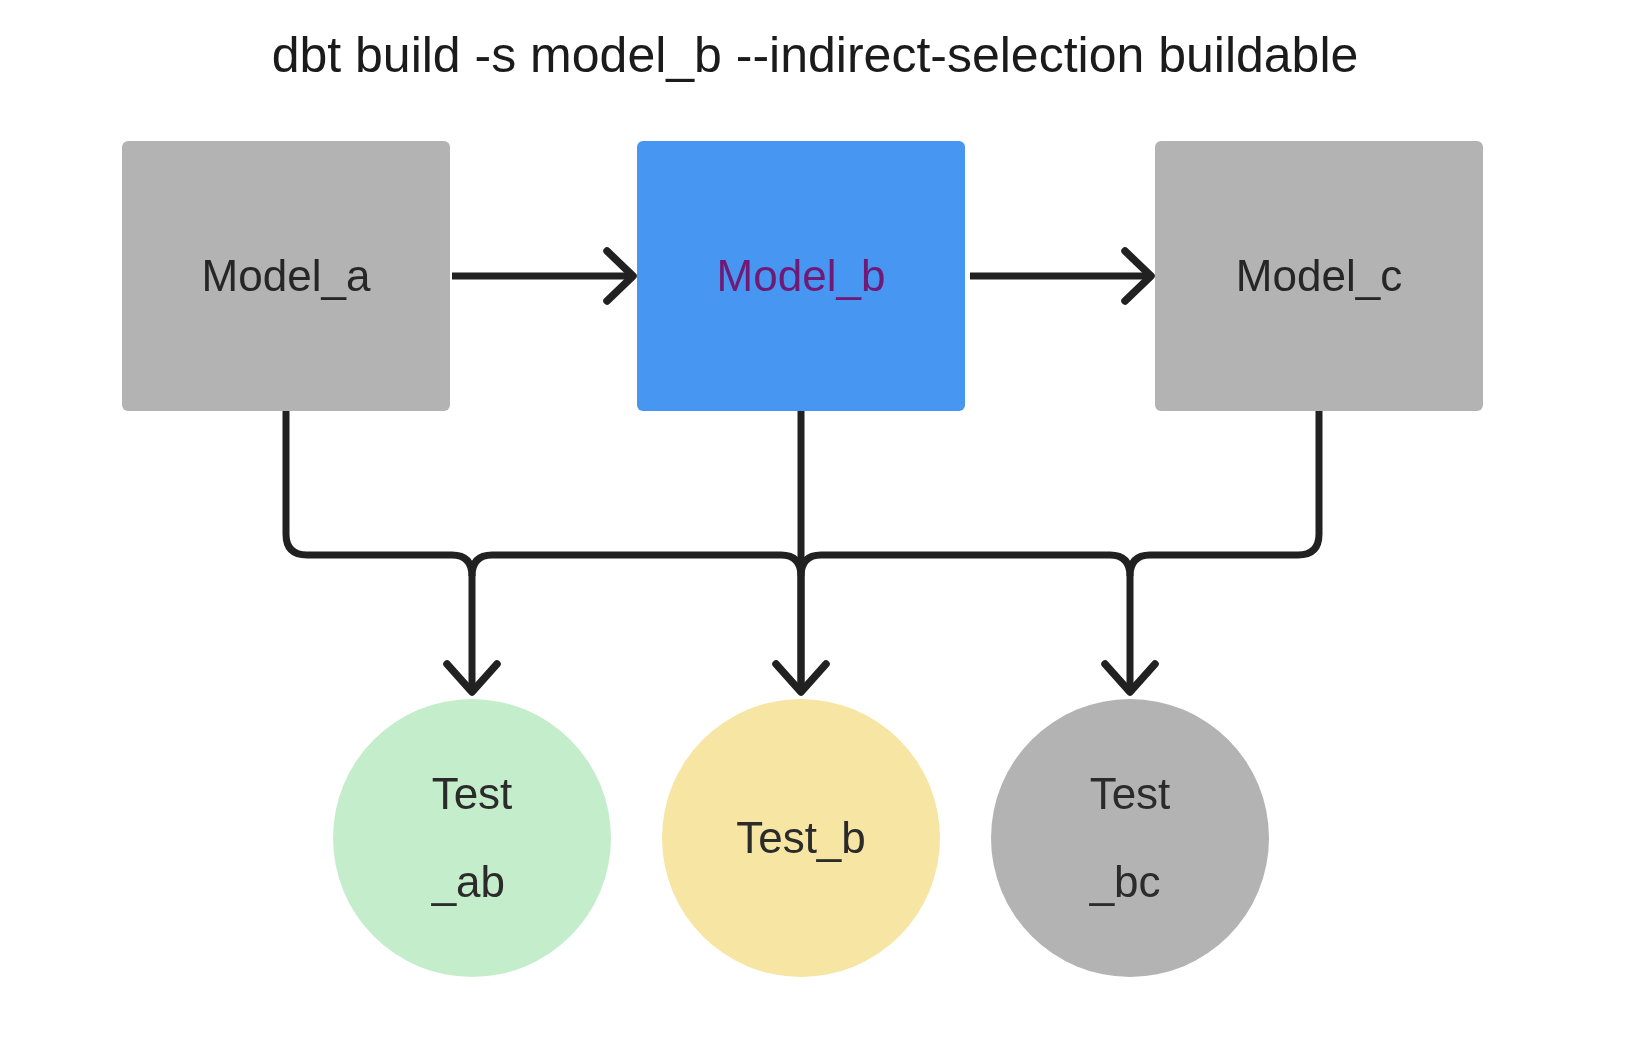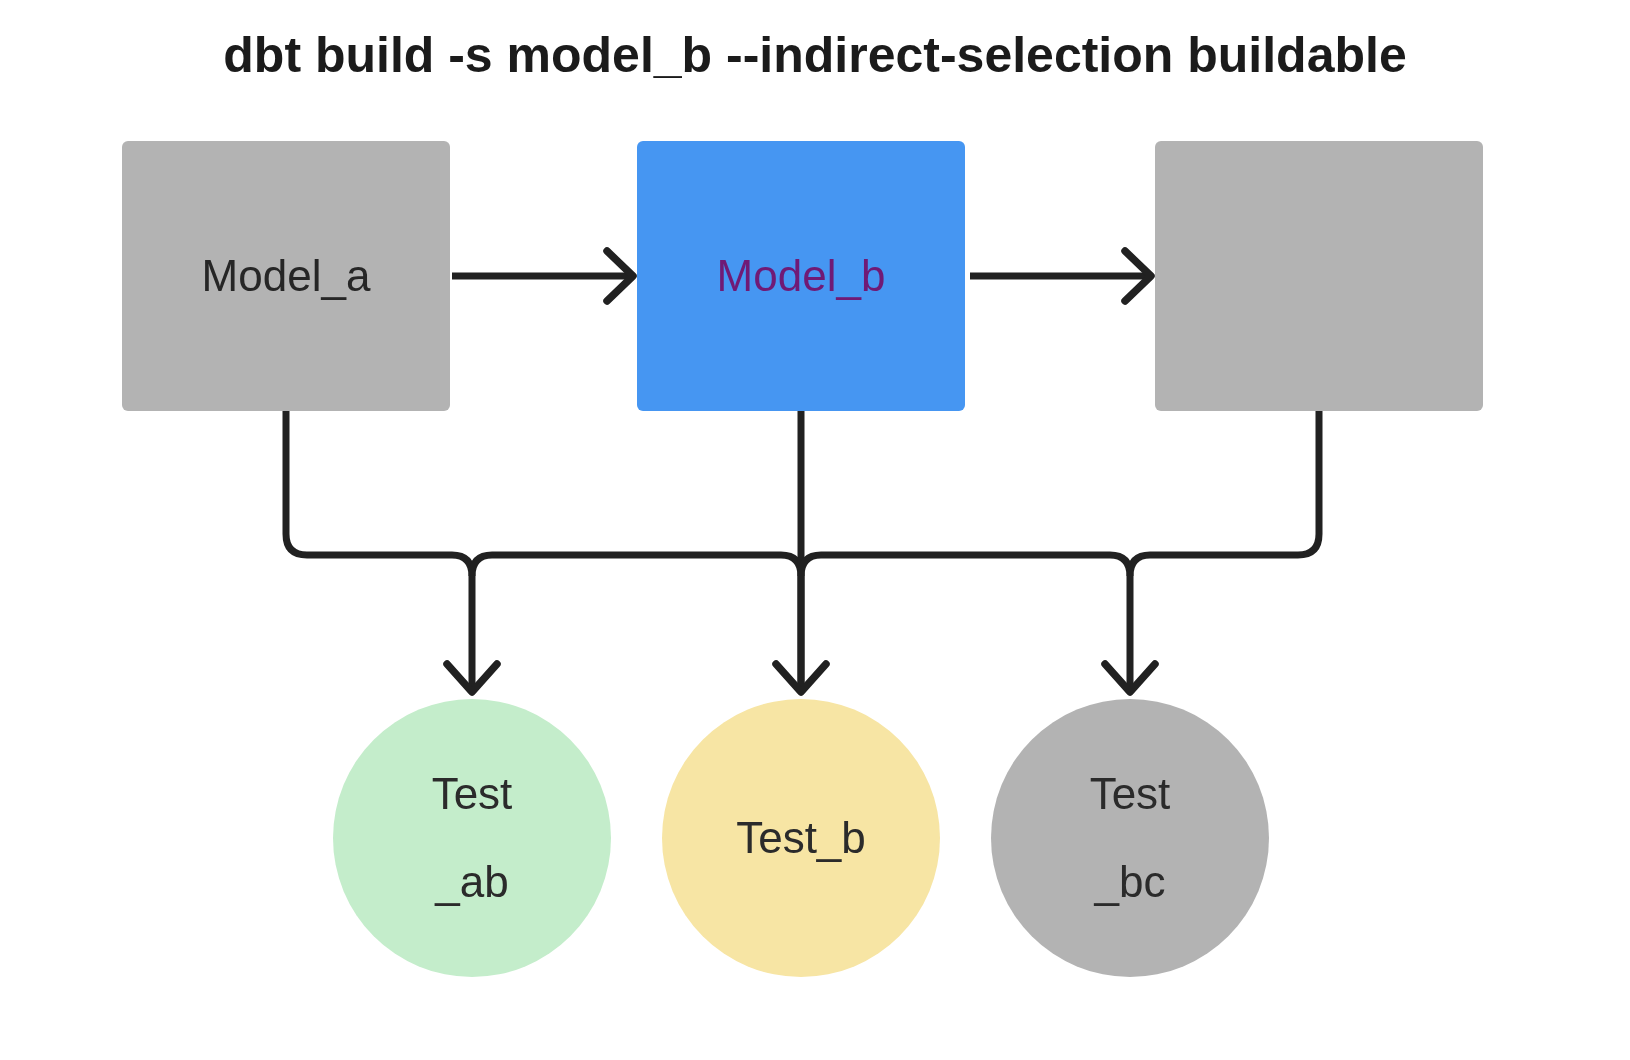--- a/index.html
+++ b/index.html
@@ -2,28 +2,28 @@
 <html><head>
 <meta charset="utf-8">
 <style>
   html,body{margin:0;padding:0;background:#ffffff;}
   .canvas{
     position:relative;width:1630px;height:1060px;background:#ffffff;overflow:hidden;
     font-family:"Liberation Sans","DejaVu Sans",sans-serif;
   }
   .title{
     position:absolute;left:0;top:26px;width:100%;
-    text-align:center;font-size:50px;font-weight:700;color:#1b1b1b;
+    text-align:center;font-size:50px;font-weight:400;color:#1b1b1b;
   }
   svg.layer{position:absolute;left:0;top:0;width:1630px;height:1060px;}
   .edge{fill:none;stroke:#212121;stroke-width:7;}
   .chevron{fill:none;stroke:#212121;stroke-width:7.5;stroke-linecap:round;stroke-linejoin:round;}
   .node-label{
     position:absolute;display:flex;align-items:center;justify-content:center;
-    text-align:center;font-size:44px;font-weight:500;color:#262626;
+    text-align:left;font-size:44px;font-weight:500;color:#262626;
     white-space:pre-line;line-height:2.0;pointer-events:none;border-radius:12px;
   }
   .label-model-a{left:122px;top:141px;width:328px;height:270px;}
   .label-model-b{left:637px;top:141px;width:328px;height:270px;color:#701a75;}
   .label-model-c{left:1155px;top:141px;width:328px;height:270px;}
   .label-test{color:#2b2b2b;}
   .label-test-ab{left:333px;top:699px;width:278px;height:278px;}
   .label-test-b{left:662px;top:699px;width:278px;height:278px;}
   .label-test-bc{left:991px;top:699px;width:278px;height:278px;}
 </style>
@@ -56,20 +56,21 @@
     <rect x="637" y="141" width="328" height="270" rx="6" fill="#4696f2"></rect>
     <rect x="1155" y="141" width="328" height="270" rx="6" fill="#b3b3b3"></rect>
 
     <circle cx="472" cy="838" r="139" fill="#c4edcb"></circle>
     <circle cx="801" cy="838" r="139" fill="#f7e5a4"></circle>
     <circle cx="1130" cy="838" r="139" fill="#b3b3b3"></circle>
   </svg>
 
   <div class="node-label label-model-a">Model_a</div>
   <div class="node-label label-model-b">Model_b</div>
+  <div class="node-label label-model-c">Model_c</div>
 
   <div class="node-label label-test label-test-ab">Test
 _ab</div>
   <div class="node-label label-test label-test-b">Test_b</div>
   <div class="node-label label-test label-test-bc">Test
 _bc</div>
 
 </div>
 
 </body></html>

